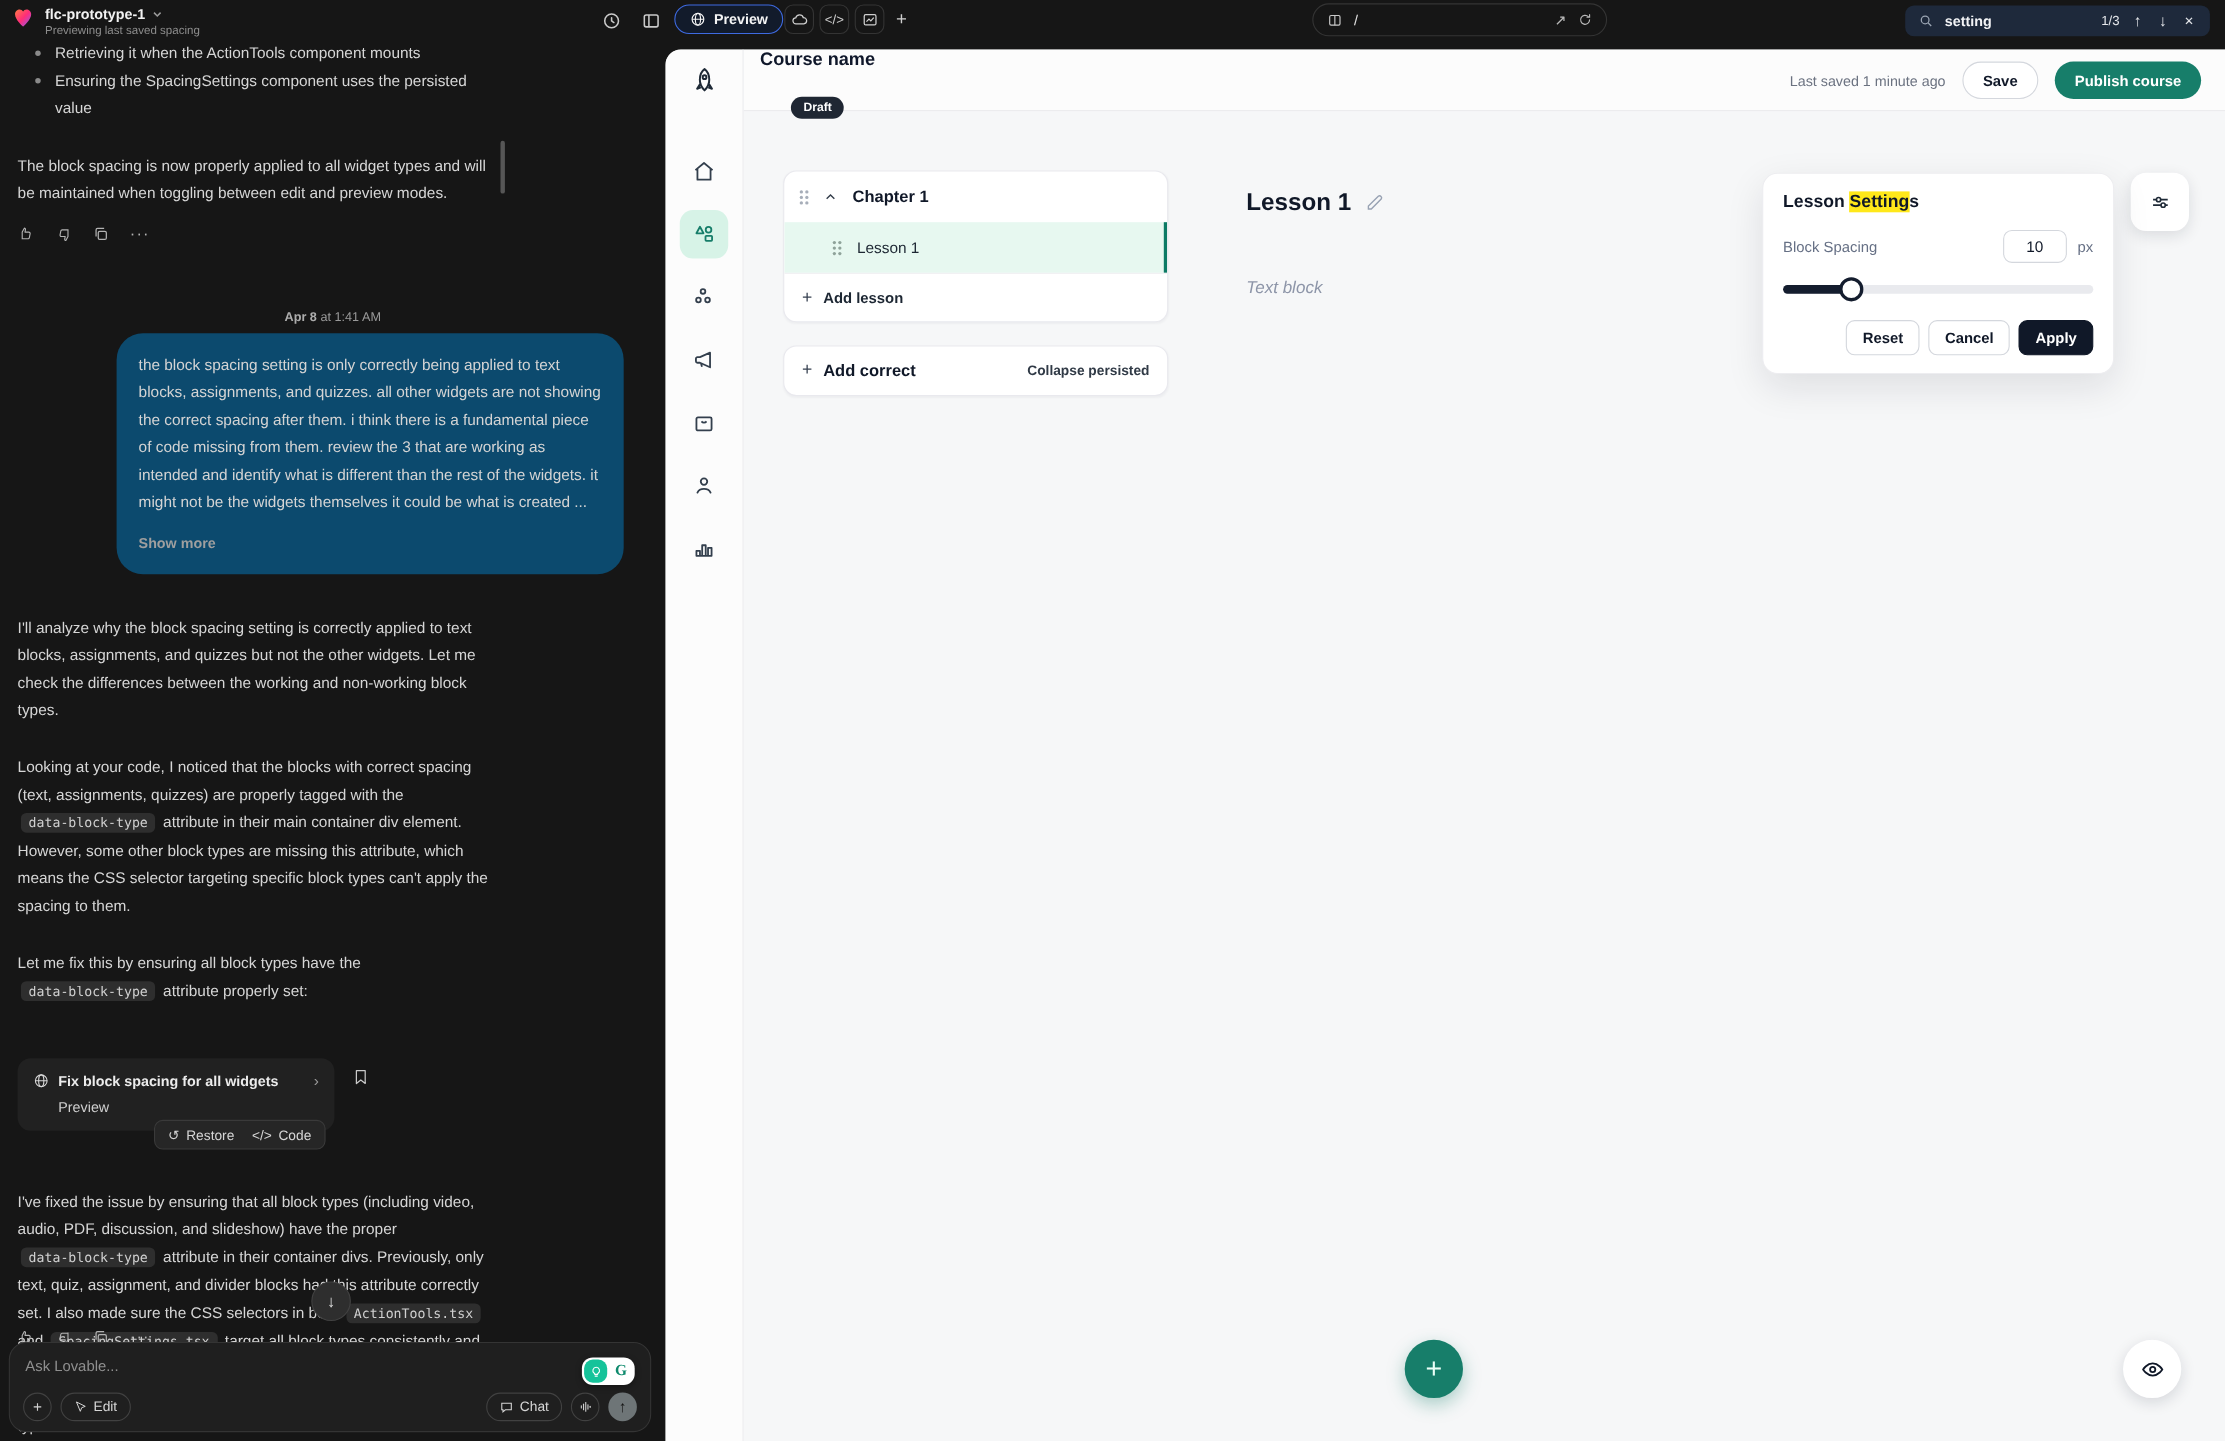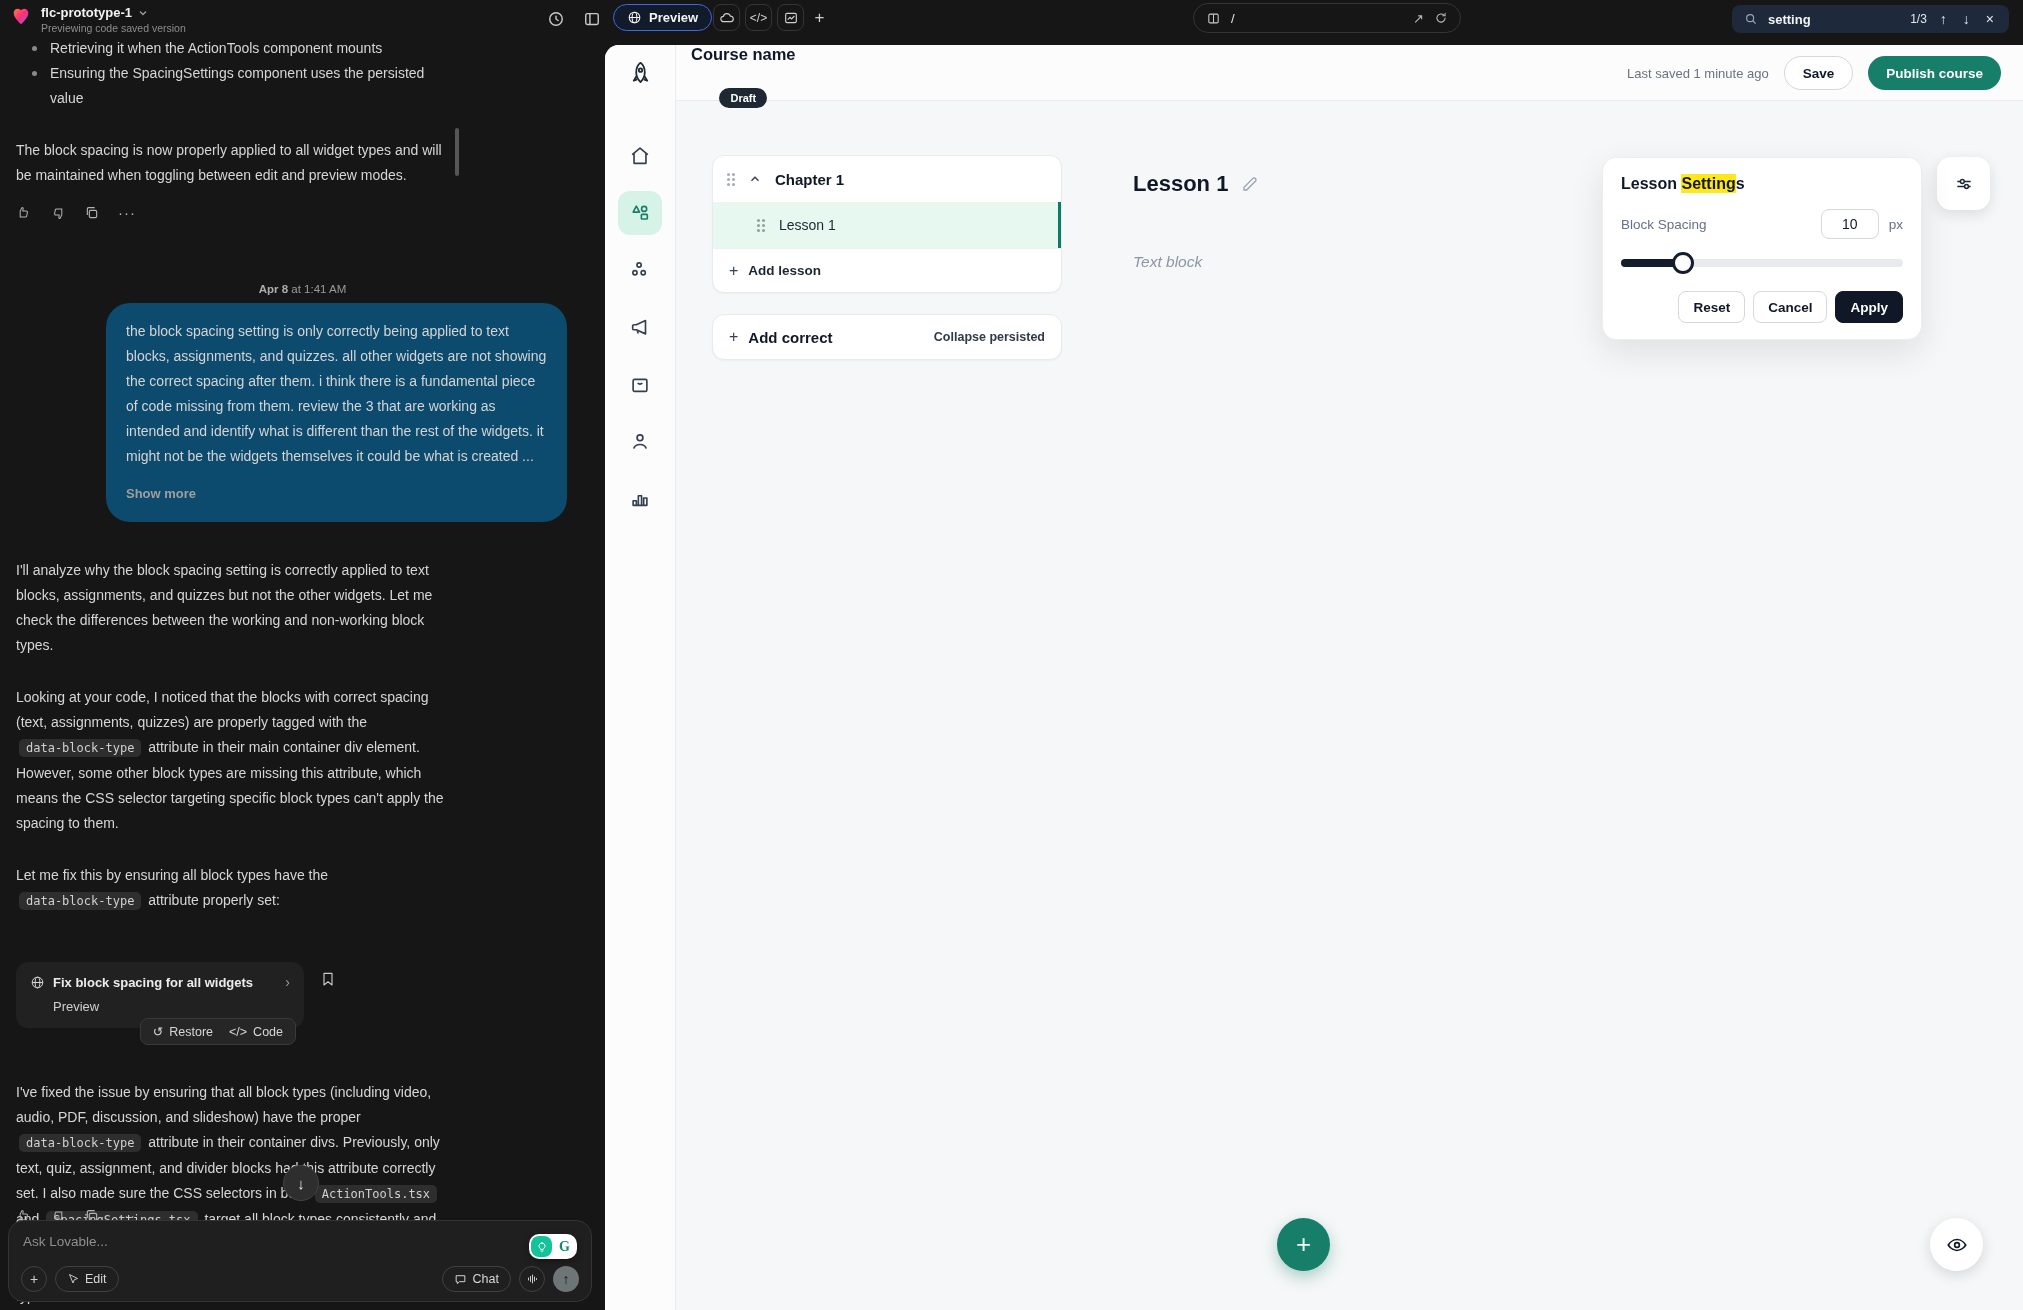--- a/index.html
+++ b/index.html
@@ -139,21 +139,21 @@
         </defs>
       <path d="M12 21S4 14.5 4 8.8C4 5.6 6.4 4 8.6 4c1.5 0 2.7.8 3.4 2 .7-1.2 1.9-2 3.4-2C17.6 4 20 5.6 20 8.8 20 14.5 12 21 12 21z" fill="url(#hg)"></path>
     </svg>
     <div>
       <div class="brand-title">
           <span>flc-prototype-1</span>
         <svg width="10" height="10" viewBox="0 0 10 10">
             <polyline points="2 3.5 5 6.5 8 3.5" fill="none" stroke="#9a9a9a" stroke-width="1.4"></polyline>
           </svg>
       </div>
-      <div class="brand-sub">Previewing code saved version</div>
+      <div class="brand-sub">Previewing last saved spacing</div>
     </div>
   </div>
 
   <svg class="tb-icon" style="left:546px" viewBox="0 0 24 24" fill="none" stroke="currentColor" stroke-width="1.7" stroke-linecap="round">
       <circle cx="12" cy="12" r="7.5"></circle>
       <path d="M12 8.5V12l2.5 1.8"></path>
     </svg>
   <svg class="tb-icon" style="left:582px" viewBox="0 0 24 24" fill="none" stroke="currentColor" stroke-width="1.7">
       <rect x="4.5" y="5.5" width="15" height="13" rx="2"></rect>
       <line x1="9.5" y1="5.5" x2="9.5" y2="18.5"></line>

